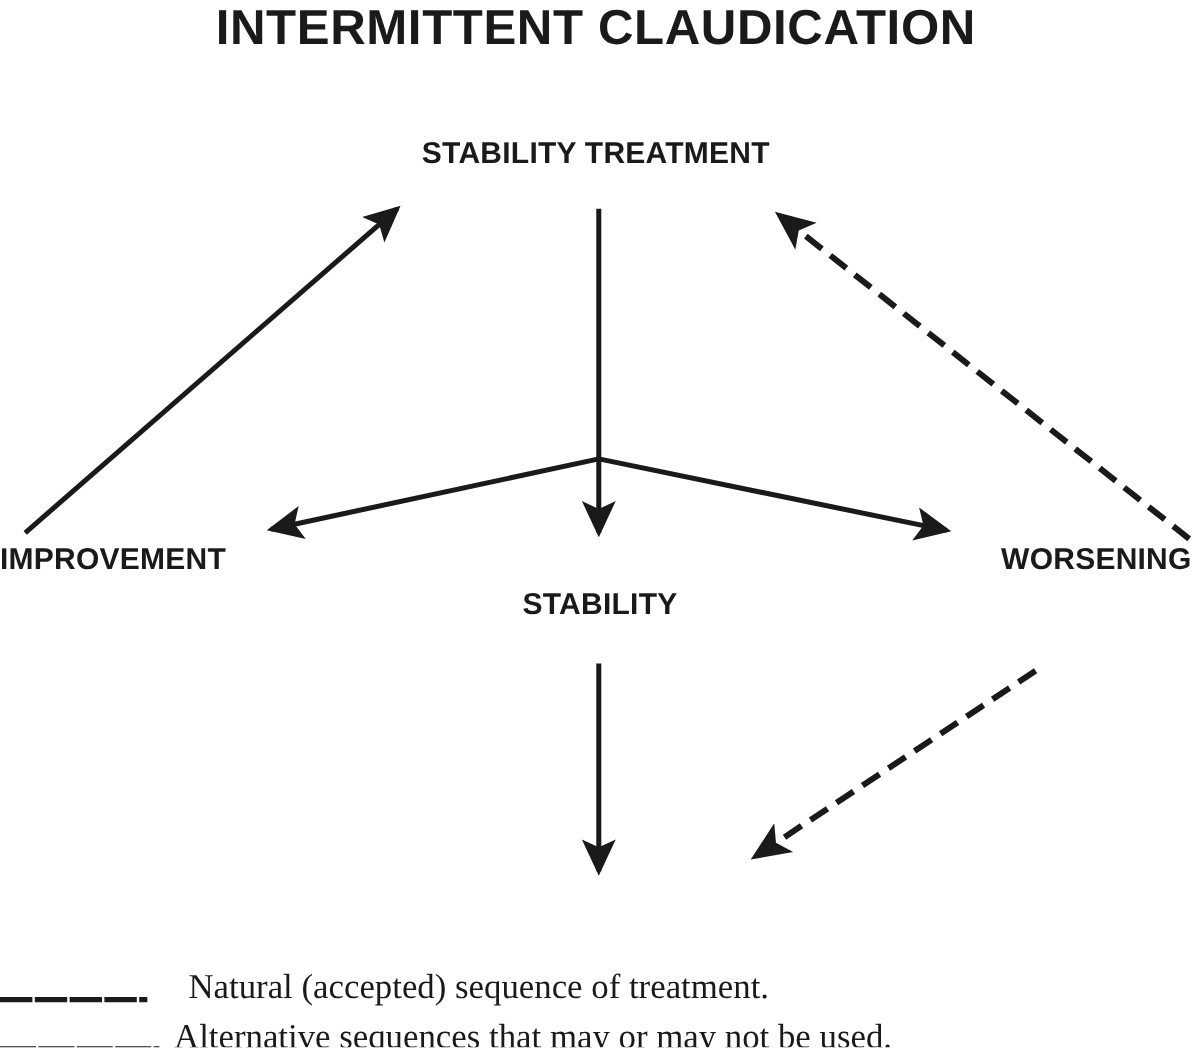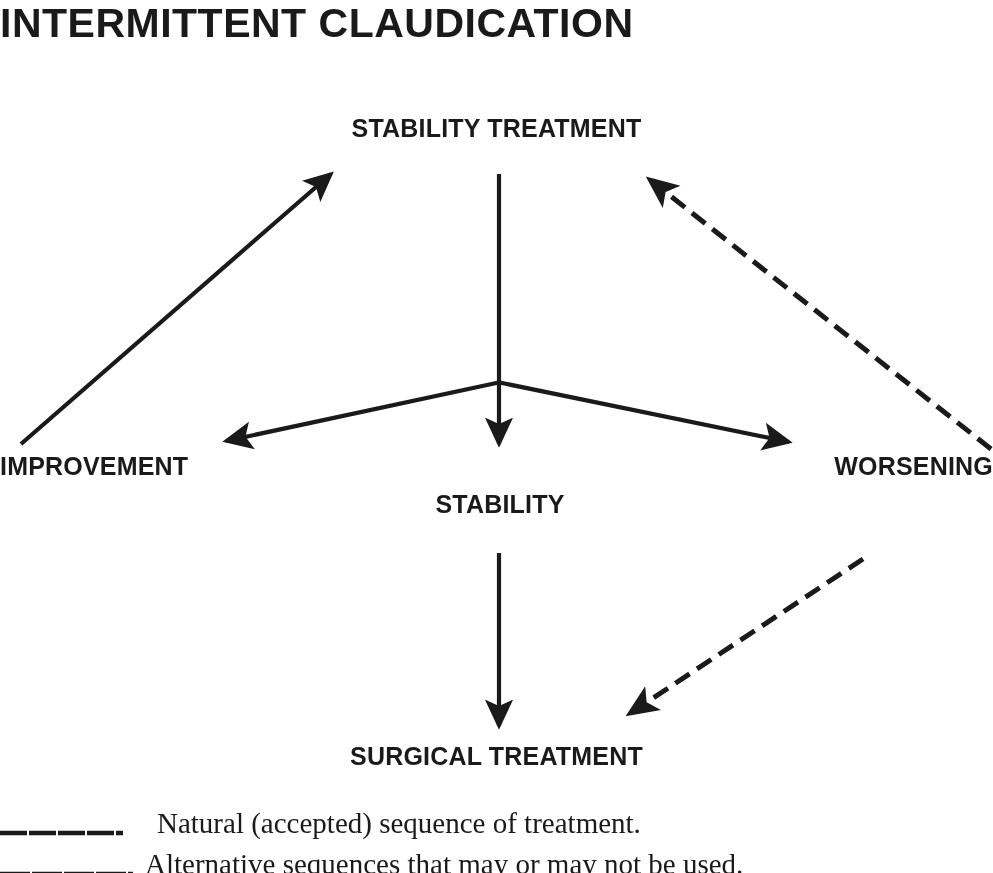--- a/index.html
+++ b/index.html
@@ -24,21 +24,21 @@
     left: 0;
     top: 0;
     width: 993px;
     height: 873px;
   }
   .chart-title {
     position: absolute;
     left: 0;
     top: 0;
     width: 993px;
-    text-align: left;
+    text-align: center;
     font-family: "Liberation Sans", sans-serif;
     font-size: 41px;
     font-weight: 700;
     letter-spacing: 0.5px;
     line-height: 46px;
     color: #1a1a1a;
     white-space: nowrap;
   }
   .node-label {
     position: absolute;
@@ -155,21 +155,20 @@
   </svg>
 
   <div class="node-label node-clinical">STABILITY TREATMENT</div>
 
   <div class="node-label node-improvement">IMPROVEMENT</div>
 
   <div class="node-label node-stability">STABILITY</div>
 
   <div class="node-label node-worsening">WORSENING</div>
 
-  <div class="node-label node-surgical">SURGICAL TREATMENT</div>
 
   <div class="legend">
 
     <div class="legend-row">
       <div class="legend-key legend-key-solid">
         <svg width="123" height="12" viewBox="0 0 123 12" aria-hidden="true">
           <line x1="0" y1="6" x2="123" y2="6" stroke="#1a1a1a" stroke-width="4.4" stroke-dasharray="27 2"></line>
         </svg>
       </div>
       <div class="legend-text legend-text-natural">Natural (accepted) sequence of treatment.</div>

